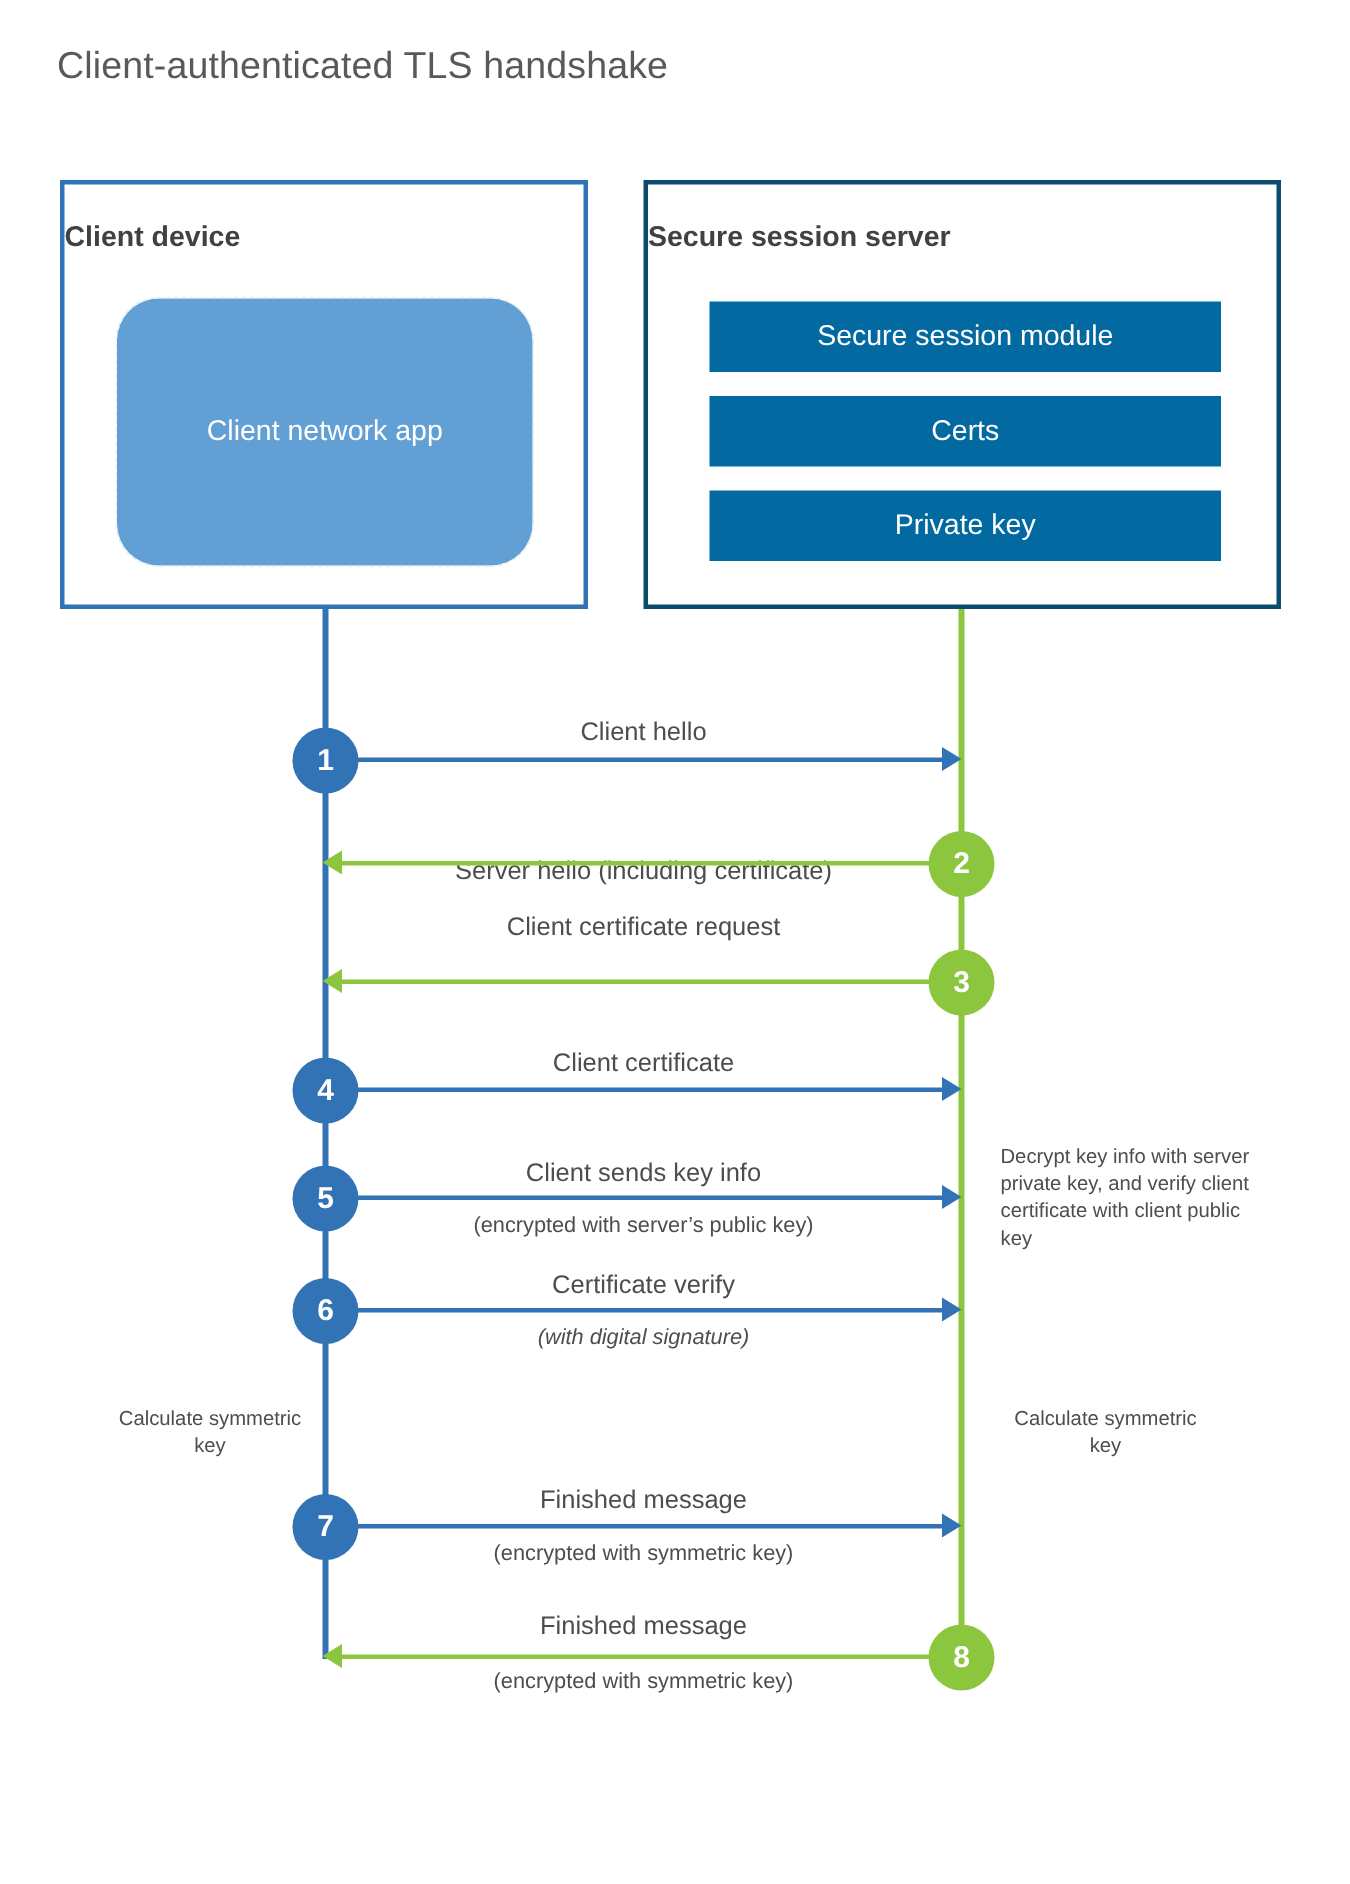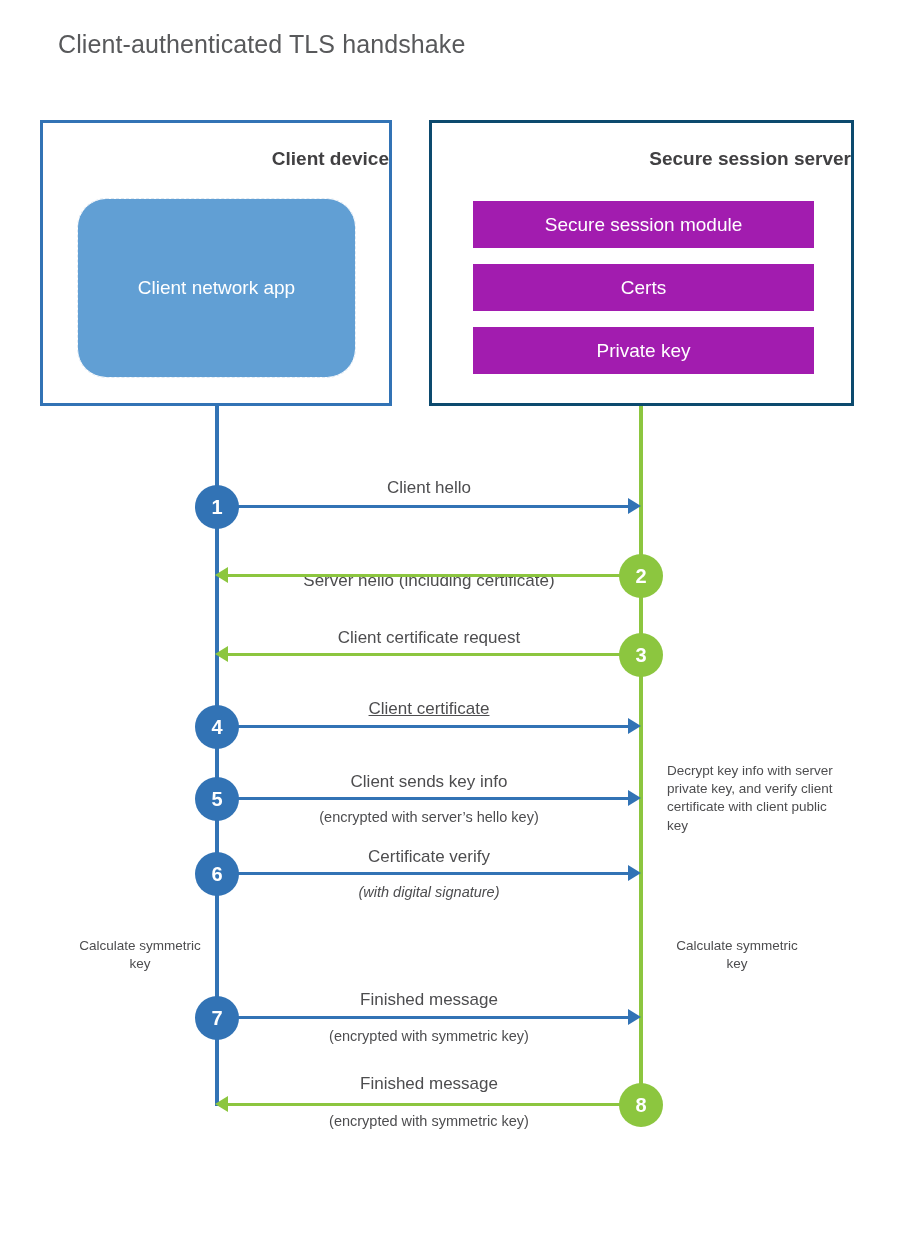--- a/index.html
+++ b/index.html
@@ -23,21 +23,20 @@
   }
   #diagram-title {
     position: absolute;
     left: 38px;
     top: 30px;
     font-size: 25px;
     font-weight: 400;
     color: #58595b;
     letter-spacing: 0.1px;
     white-space: nowrap;
-    margin-left: 20px;
   }
 
   
   .party-box {
     position: absolute;
     background: #ffffff;
     box-sizing: border-box;
   }
   #client-box {
     left: 40px; top: 120px;
@@ -47,21 +46,21 @@
   #server-box {
     left: 429px; top: 120px;
     width: 425px; height: 286px;
     border: 3px solid #0c4a6e;
     padding-left: 29px;
   }
   .party-title {
     position: absolute;
     left: 0; right: 0;
     top: 25px;
-    text-align: right;
+    text-align: left;
     font-size: 19px;
     font-weight: bold;
     color: #414042;
   }
   #client-app-block {
     position: absolute;
     left: 35px;
     top: 76px;
     width: 277px;
     height: 178px;
@@ -75,21 +74,21 @@
     font-size: 19px;
     line-height: 1.3;
     box-sizing: border-box;
     border-radius: 28px;
   }
   .server-bar {
     position: absolute;
     left: 41px;
     width: 341px;
     height: 47px;
-    background: #a21caf;
+    background: #0369a1;
     display: flex;
     align-items: center;
     justify-content: center;
     color: #ffffff;
     font-size: 19px;
     box-sizing: border-box;
   }
   #server-bar-0 { top: 78px; }
   #server-bar-1 { top: 141px; }
   #server-bar-2 { top: 204px; }
@@ -184,35 +183,35 @@
   <div class="msg-label" style="left:217px; top:478px; width:424px;">Client hello</div>
   <div class="msg-line blue" style="left:217px; top:505px; width:413px;"></div>
   <div class="arrow-head right blue" style="left:628px; top:498px;"></div>
   <div class="step-circle blue" style="left:195px; top:485px;">1</div>
 
   <div class="msg-label" style="left:217px; top:549px; width:424px;margin-top:22px;">Server hello (including certificate)</div>
   <div class="msg-line green" style="left:228px; top:574px; width:413px;"></div>
   <div class="arrow-head left green" style="left:215px; top:567px;"></div>
   <div class="step-circle green" style="left:619px; top:554px;">2</div>
 
-  <div class="msg-label" style="left:217px; top:628px; width:424px;">Client certificate request</div>
+  <div class="msg-label" style="left:217px; top:608px; width:424px;">Client certificate request</div>
   <div class="msg-line green" style="left:228px; top:653px; width:413px;"></div>
   <div class="arrow-head left green" style="left:215px; top:646px;"></div>
   <div class="step-circle green" style="left:619px; top:633px;">3</div>
 
-  <div class="msg-label" style="left:217px; top:699px; width:424px;text-decoration:underline;">Client certificate</div>
+  <div class="msg-label" style="left:217px; top:699px; width:424px;">Client certificate</div>
   <div class="msg-line blue" style="left:217px; top:725px; width:413px;"></div>
   <div class="arrow-head right blue" style="left:628px; top:718px;"></div>
   <div class="step-circle blue" style="left:195px; top:705px;">4</div>
 
   <div class="msg-label" style="left:217px; top:772px; width:424px;">Client sends key info</div>
   <div class="msg-line blue" style="left:217px; top:797px; width:413px;"></div>
   <div class="arrow-head right blue" style="left:628px; top:790px;"></div>
   <div class="step-circle blue" style="left:195px; top:777px;">5</div>
-  <div class="msg-sublabel" style="left:217px; top:809px; width:424px;">(encrypted with server’s hello key)</div>
+  <div class="msg-sublabel" style="left:217px; top:809px; width:424px;">(encrypted with server’s public key)</div>
 
   <div class="msg-label" style="left:217px; top:847px; width:424px;">Certificate verify</div>
   <div class="msg-line blue" style="left:217px; top:872px; width:413px;"></div>
   <div class="arrow-head right blue" style="left:628px; top:865px;"></div>
   <div class="step-circle blue" style="left:195px; top:852px;">6</div>
   <div class="msg-sublabel" style="left:217px; top:884px; width:424px;font-style:italic;">(with digital signature)</div>
 
   <div class="side-note" style="left:667px; top:762px; width:180px;">Decrypt key info with server private key, and verify client certificate with client public key</div>
   <div class="side-note centered" style="left:70px; top:937px; width:140px;">Calculate symmetric key</div>
   <div class="side-note centered" style="left:667px; top:937px; width:140px;">Calculate symmetric key</div>

